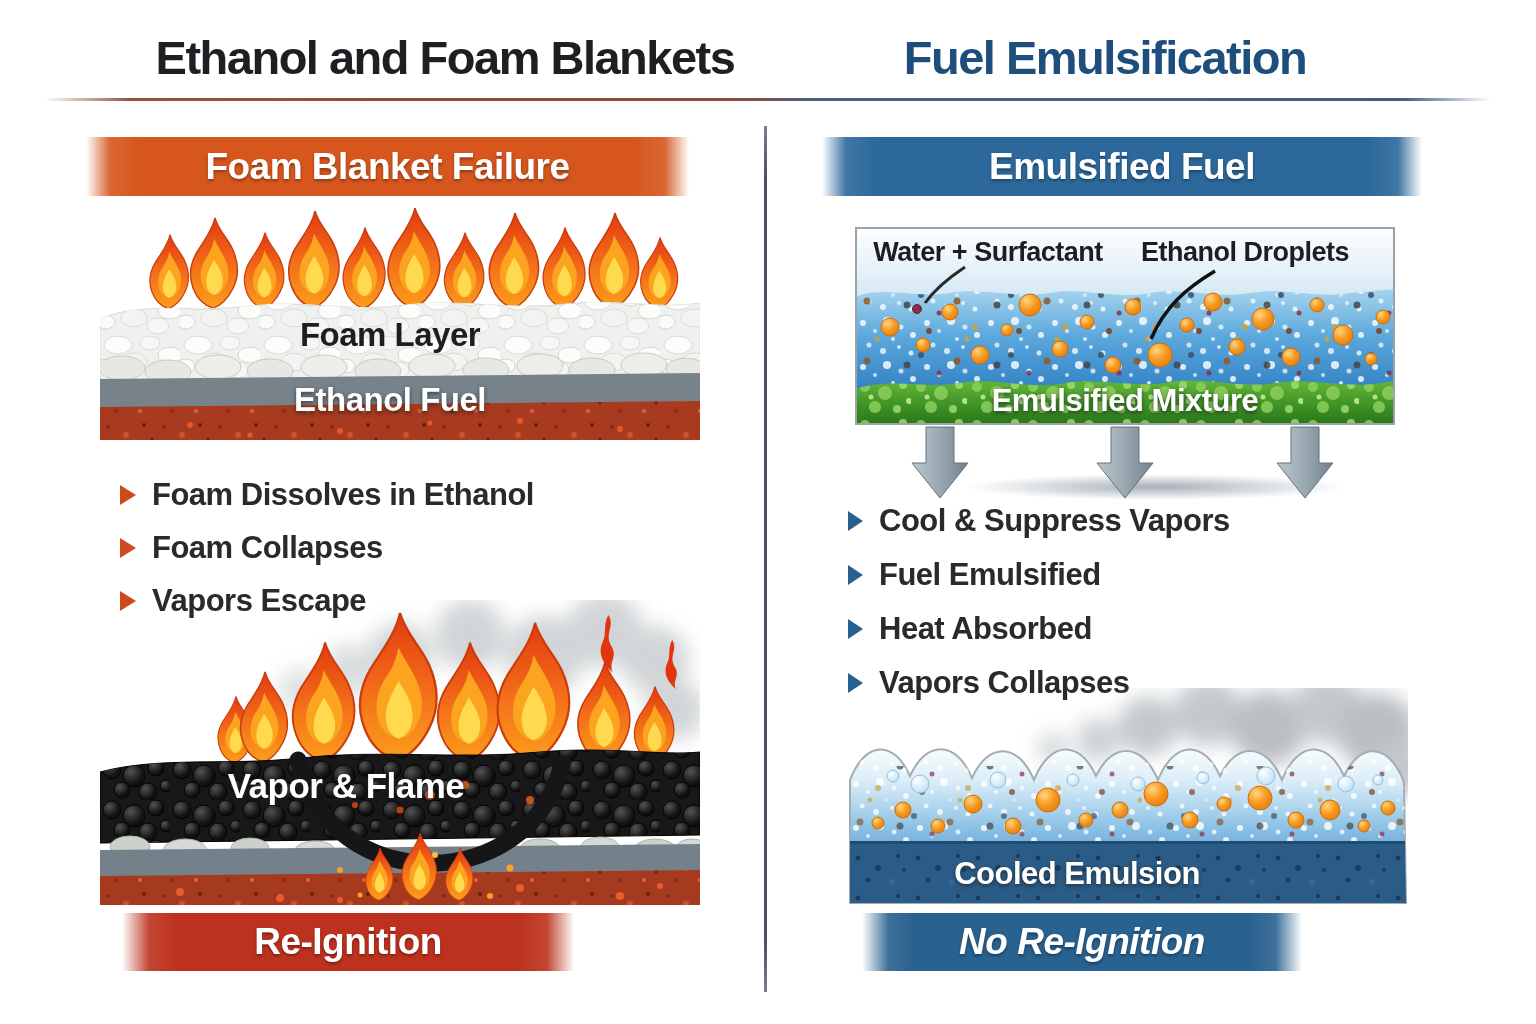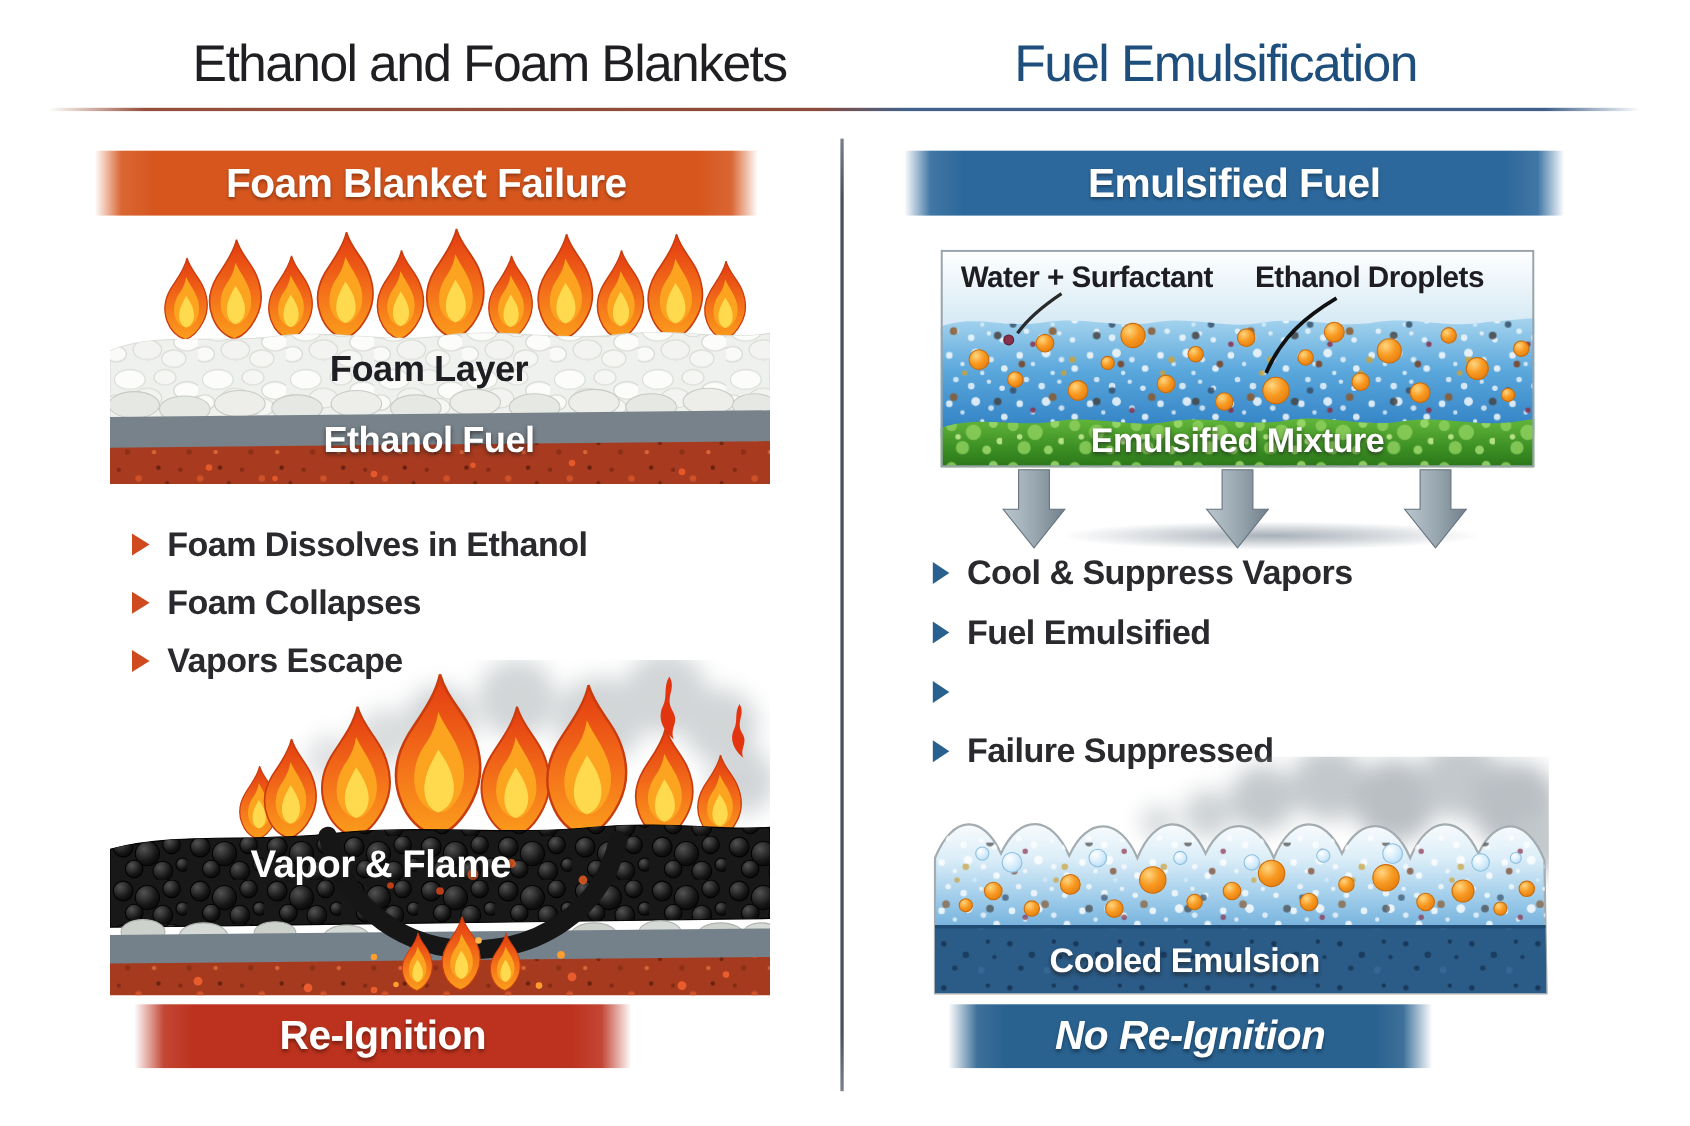--- a/index.html
+++ b/index.html
@@ -1,20 +1,20 @@
 <!DOCTYPE html>
 <html><head>
 <meta charset="utf-8">
 <style>
   html,body{margin:0;padding:0;background:#ffffff;}
   .stage{position:relative;width:1536px;height:1024px;background:#ffffff;overflow:hidden;
          font-family:"Liberation Sans","DejaVu Sans",sans-serif;}
   
   .title{position:absolute;top:30px;height:56px;line-height:56px;text-align:center;
-         font-size:47px;font-weight:400;letter-spacing:-1.5px;white-space:nowrap;}
+         font-size:47px;font-weight:700;letter-spacing:-1.5px;white-space:nowrap;}
   .title-left{left:95px;width:700px;color:#1f1f23;}
   .title-right{left:805px;width:600px;color:#1d4e7c;}
   .hrule{position:absolute;top:98px;left:44px;width:1447px;height:3px;
          background:linear-gradient(90deg,rgba(150,76,56,0) 0%,#96503c 6%,#8d4a38 48%,
                     #41618a 54%,#3f5f88 94%,rgba(63,95,136,0) 100%);}
   .vdivider{position:absolute;left:764px;top:126px;width:3px;height:866px;
          background:linear-gradient(180deg,#79828c 0%,#49525c 6%,#49525c 94%,#79828c 100%);}
   
   .banner{position:absolute;height:59px;line-height:59px;text-align:center;color:#ffffff;
           font-size:37px;font-weight:700;letter-spacing:-0.5px;white-space:nowrap;
@@ -395,24 +395,25 @@
     <div class="brow">
       <span class="tri tri-blue"></span>
       <span class="btxt">Cool &amp; Suppress Vapors</span>
     </div>
     <div class="brow">
       <span class="tri tri-blue"></span>
       <span class="btxt">Fuel Emulsified</span>
     </div>
     <div class="brow">
       <span class="tri tri-blue"></span>
+      <span class="btxt">Heat Absorbed</span>
     </div>
     <div class="brow">
       <span class="tri tri-blue"></span>
-      <span class="btxt">Failure Suppressed</span>
+      <span class="btxt">Vapors Collapses</span>
     </div>
   </div>
 
   <div class="scene scene-r2">
     <svg width="560" height="217" viewBox="0 0 560 217">
       <defs>
         <clipPath id="clipR2">
           <path d="M2 92 C18 52 46 52 62 88 C78 52 108 52 124 90 C140 54 170 54 186 92 C202 52 232 52 248 88 C264 54 294 54 310 92 C326 52 356 52 372 88 C388 54 418 54 434 92 C450 52 480 52 496 88 C512 54 540 54 556 94 L558 215 L2 215 Z"></path>
         </clipPath>
       </defs>

